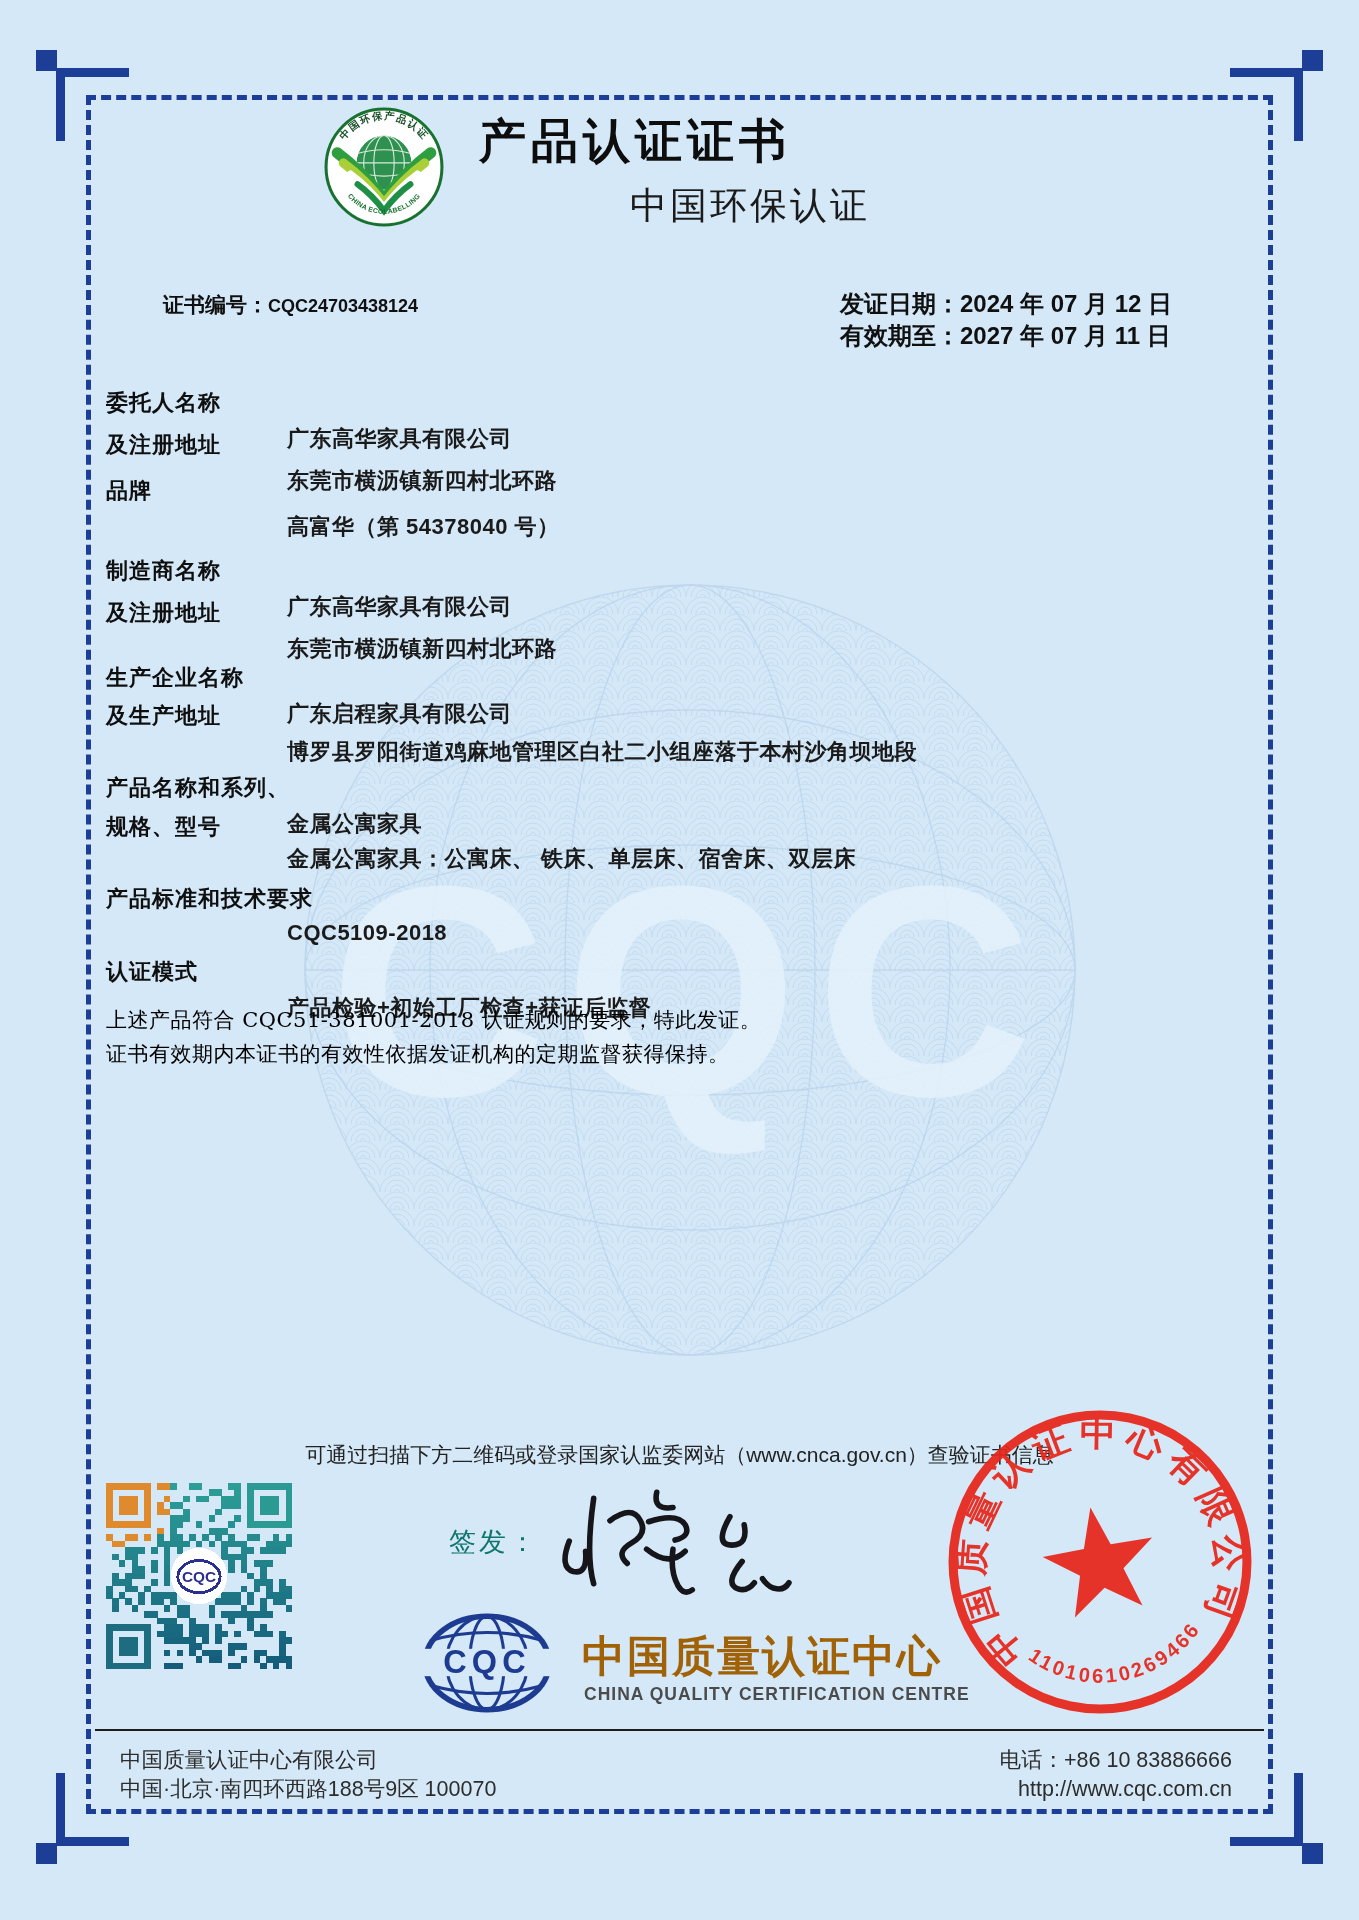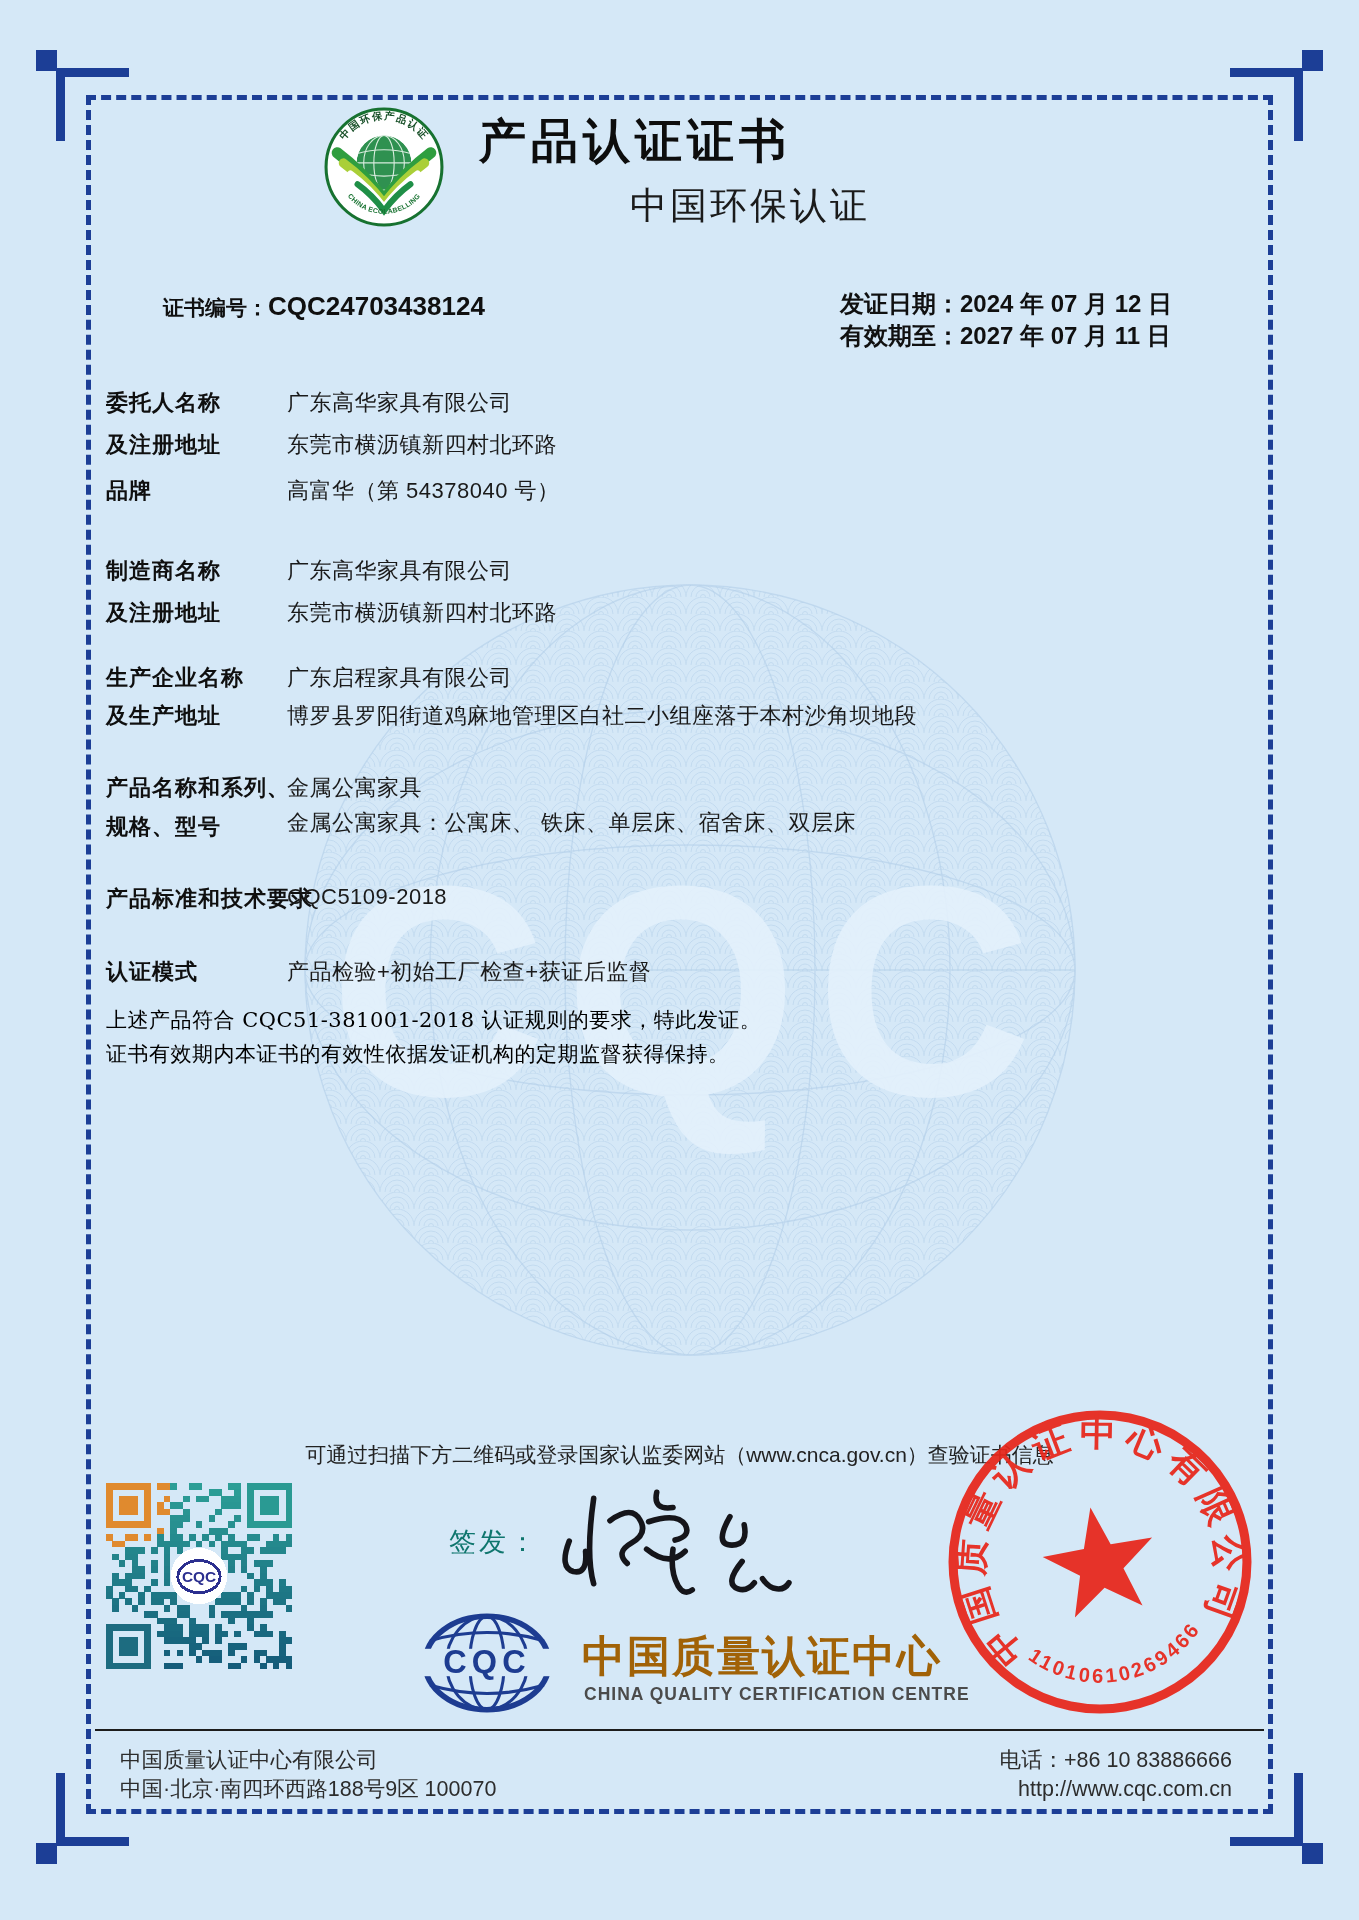--- a/index.html
+++ b/index.html
@@ -16,26 +16,26 @@
   .L-bl{left:56px;bottom:74px;border-left-width:9px;border-bottom-width:9px}
   .L-br{right:56px;bottom:74px;border-right-width:9px;border-bottom-width:9px}
   
   .eco-logo{position:absolute;left:323px;top:106px;width:122px;height:122px;}
   .head-text{position:absolute;left:400px;top:110px;width:470px;text-align:center;}
   .cert-title{margin:0;font-size:47px;font-weight:700;letter-spacing:5px;color:#0d0d0d;}
   .cert-subtitle{margin:8px 0 0 0;font-size:37px;font-weight:400;letter-spacing:3px;color:#1b1b1b;text-align:right;}
   
   .kai{font-family:"DejaVu Serif",serif;}
   .meta-certno{position:absolute;left:163px;top:291px;font-size:21px;font-weight:700;color:#101010;}
-  .meta-certno .num{font-family:"Liberation Sans",sans-serif;font-size:26px;}
+  .meta-certno .num{font-family:"Liberation Sans",sans-serif;font-size:18px;}
   .meta-dates{position:absolute;left:840px;top:288px;font-size:24px;font-weight:700;
               color:#101010;line-height:32px;}
   
   .lbl{position:absolute;left:106px;font-size:22px;font-weight:700;color:#0f0f0f;letter-spacing:1px;text-align:right;}
-  .val{position:absolute;left:287px;font-size:22px;font-weight:400;color:#1a1a1a;letter-spacing:.5px;}
+  .val{position:absolute;left:287px;font-size:22px;font-weight:700;color:#1a1a1a;letter-spacing:.5px;margin-top:36px;}
   .stmt{position:absolute;left:106px;font-family:"DejaVu Serif",serif;font-size:21px;color:#000000;letter-spacing:.5px;}
   
   .verify-note{position:absolute;left:0;top:1441px;width:1359px;text-align:center;font-size:21px;color:#222;}
   .qr{position:absolute;left:106px;top:1483px;width:186px;height:186px;}
   .sign-label{position:absolute;left:449px;top:1524px;font-size:27px;letter-spacing:3px;color:#0f766e;}
   .signature{position:absolute;left:548px;top:1478px;width:250px;height:120px;}
   .cqc-logo{position:absolute;left:420px;top:1612px;width:134px;height:102px;}
   .issuer-cn{position:absolute;left:582px;top:1628px;font-size:43px;font-weight:700;letter-spacing:2px;color:#a16207;}
   .issuer-en{position:absolute;left:584px;top:1684px;font-size:17.5px;font-weight:700;letter-spacing:1px;color:#4b4b4b;}
   .seal{position:absolute;left:944px;top:1406px;width:312px;height:312px;opacity:.93;}

